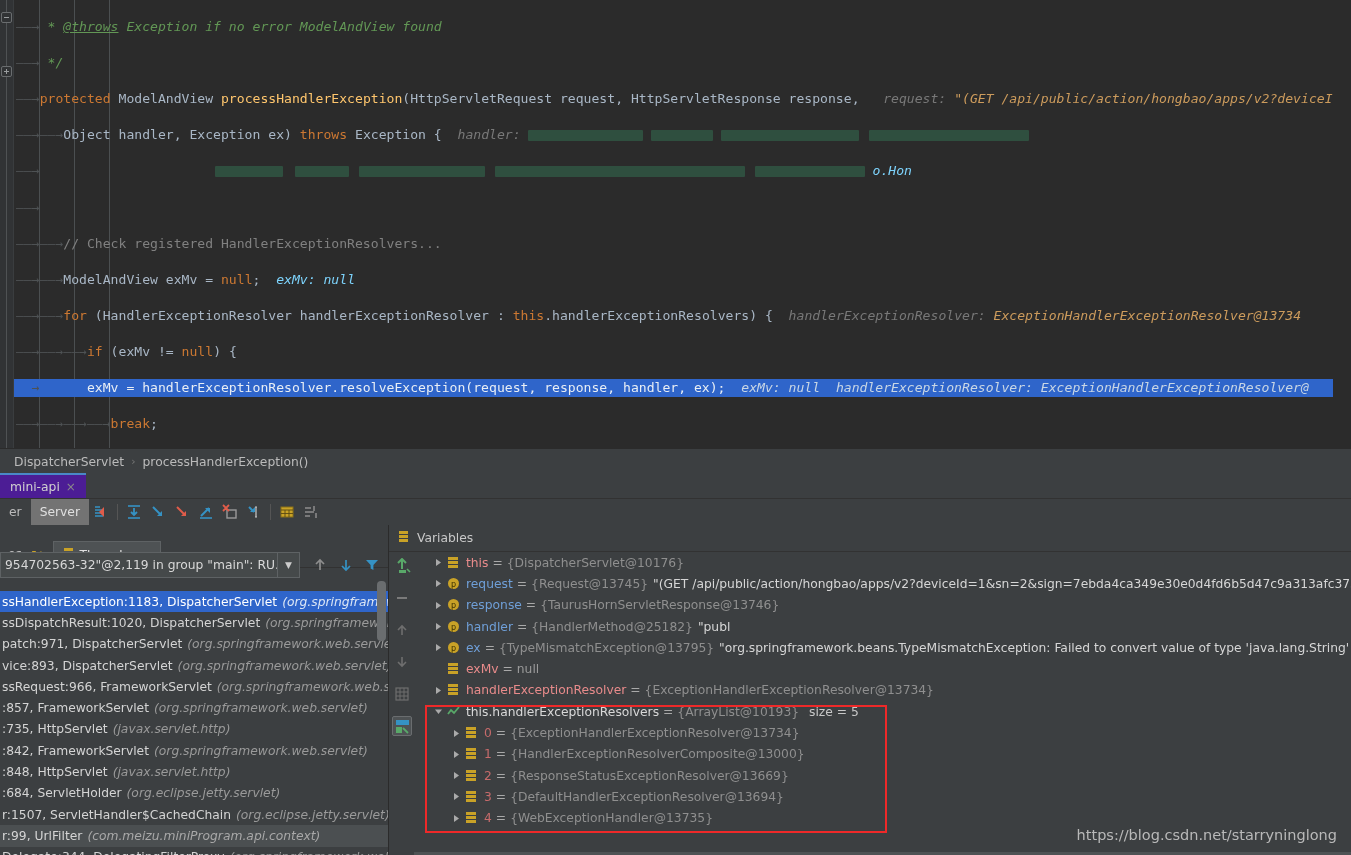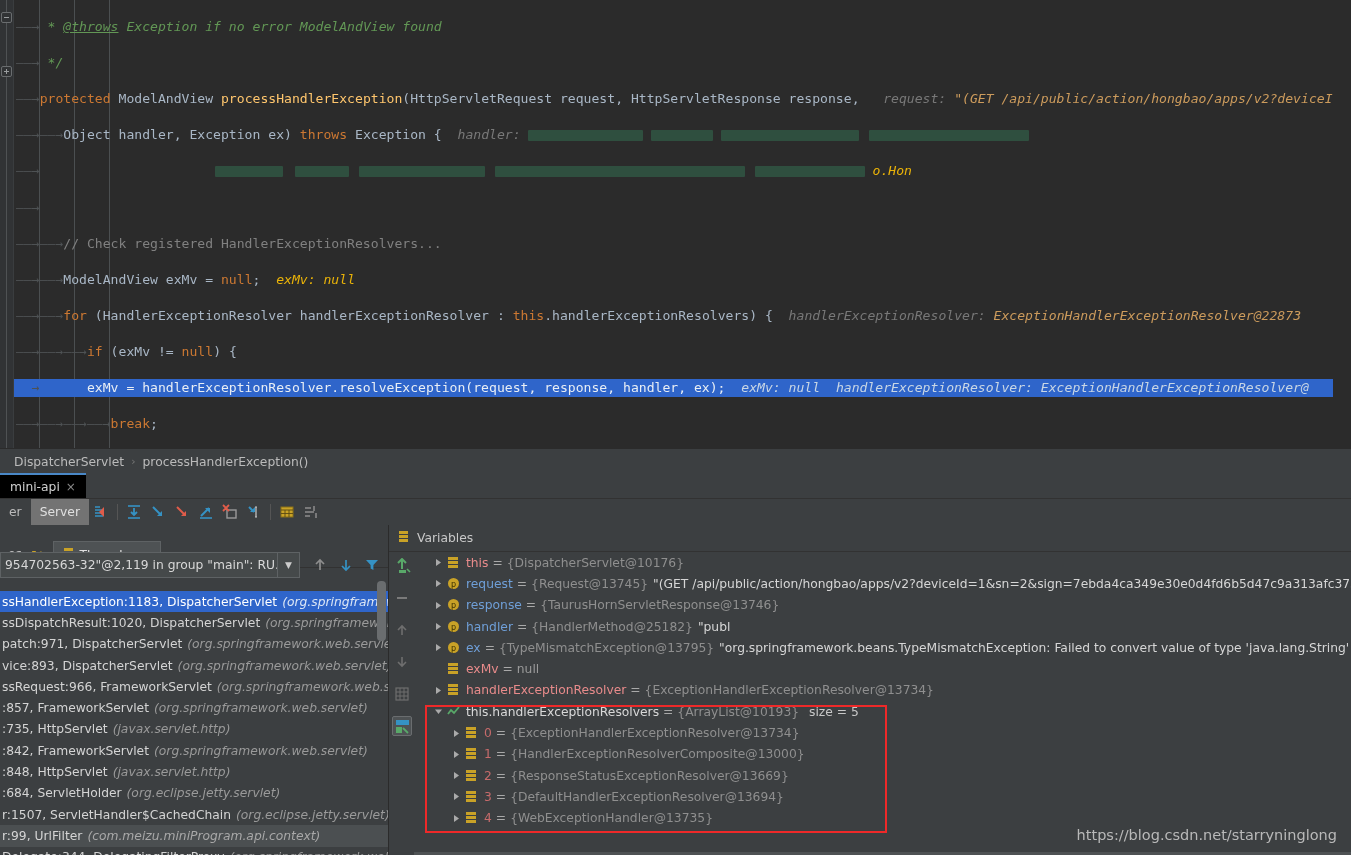--- a/index.html
+++ b/index.html
@@ -53,21 +53,21 @@
 
   
   .kw   { color: #cc7832; }
   .cmt  { color: #808080; }
   .jdoct{ color: #629755; font-style: italic; }
   .tag  { color: #629755; font-style: italic; text-decoration: underline; }
   .mth  { color: #ffc66d; }
   .plain{ color: #a9b7c6; }
   .hint { color: #787878; font-style: italic; }
   .hintv{ color: #cc9b5c; font-style: italic; }
-  .hintg{ color: #eab308; font-style: italic; }
+  .hintg{ color: #7dd3fc; font-style: italic; }
   .hl-blue .hint, .hl-blue .hintv, .hl-blue .hintg { color: #c8d6e5; }
   .hl-blue .plain, .hl-blue .white { color: #e8eef5; }
 
   
   .iguide { position: absolute; top: 0; width: 1px; height: 448px; background: #4b4f51; }
 
   
   .tabm { color: #4e5254; }
 
   
@@ -87,21 +87,21 @@
 
   
   .tabstrip {
     position: absolute; left: 0; top: 474px; width: 1351px; height: 25px;
     background: #3c3f41; border-bottom: 1px solid #323232;
     display: flex; align-items: flex-end;
   }
   .runtab {
     height: 25px; display: flex; align-items: center; gap: 6px;
     padding: 0 10px 0 10px;
-    background: #000000; color: #d0d0d0; font-size: 12.3px;
+    background: #4c1d95; color: #d0d0d0; font-size: 12.3px;
     border-top: 2px solid #4a88c7;
     margin-left: 0px;
   }
   .runtab .x { color: #8a8a8a; font-size: 12px; }
 
   
   .dbgbar {
     position: absolute; left: 0; top: 499px; width: 1351px; height: 26px;
     background: #3c3f41;
     display: flex; align-items: center;
@@ -254,21 +254,21 @@
 
     <div class="code">
 <div class="ln"><span class="tabm">——→</span><span class="jdoct"> * </span><span class="tag">@throws</span><span class="jdoct"> Exception if no error ModelAndView found</span></div>
 <div class="ln"><span class="tabm">——→</span><span class="jdoct"> */</span></div>
 <div class="ln"><span class="tabm">——→</span><span class="kw">protected</span><span class="plain"> ModelAndView </span><span class="mth">processHandlerException</span><span class="plain">(HttpServletRequest request, HttpServletResponse response,</span><span class="hint">   request: </span><span class="hintv">"(GET /api/public/action/hongbao/apps/v2?deviceI</span></div>
 <div class="ln"><span class="tabm">——→——→</span><span class="plain">Object handler, Exception ex) </span><span class="kw">throws</span><span class="plain"> Exception {  </span><span class="hint">handler: </span><span class="folded" style="width:115px;height:11px"></span><span class="folded" style="width:62px;height:11px;margin-left:8px"></span><span class="folded" style="width:138px;height:11px;margin-left:8px"></span><span class="folded" style="width:160px;height:11px;margin-left:10px"></span></div>
 <div class="ln"><span class="tabm">——→</span><span class="folded" style="width:68px;height:11px;margin-left:175px"></span><span class="folded" style="width:54px;height:11px;margin-left:12px"></span><span class="folded" style="width:126px;height:11px;margin-left:10px"></span><span class="folded" style="width:250px;height:11px;margin-left:10px"></span><span class="folded" style="width:110px;height:11px;margin-left:10px"></span><span class="hintg"> o.Hon</span></div>
 <div class="ln"><span class="tabm">——→</span></div>
 <div class="ln"><span class="tabm">——→——→</span><span class="cmt">// Check registered HandlerExceptionResolvers...</span></div>
 <div class="ln"><span class="tabm">——→——→</span><span class="plain">ModelAndView exMv = </span><span class="kw">null</span><span class="plain">;  </span><span class="hintg">exMv: null</span></div>
-<div class="ln"><span class="tabm">——→——→</span><span class="kw">for</span><span class="plain"> (HandlerExceptionResolver handlerExceptionResolver : </span><span class="kw">this</span><span class="plain">.handlerExceptionResolvers) {  </span><span class="hint">handlerExceptionResolver: </span><span class="hintv">ExceptionHandlerExceptionResolver@22873</span></div>
+<div class="ln"><span class="tabm">——→——→</span><span class="kw">for</span><span class="plain"> (HandlerExceptionResolver handlerExceptionResolver : </span><span class="kw">this</span><span class="plain">.handlerExceptionResolvers) {  </span><span class="hint">handlerExceptionResolver: </span><span class="hintv">ExceptionHandlerExceptionResolver@13734</span></div>
 <div class="ln"><span class="tabm">——→——→——→</span><span class="kw">if</span><span class="plain"> (exMv != </span><span class="kw">null</span><span class="plain">) {</span></div>
 <div class="ln hl-blue"><span class="tabm">  →   </span><span class="plain">   exMv = handlerExceptionResolver.resolveException(request, response, handler, ex);  </span><span class="hintg">exMv: null</span><span class="hintv">  handlerExceptionResolver: </span><span class="hint">ExceptionHandlerExceptionResolver@</span></div>
 <div class="ln"><span class="tabm">——→——→——→——→</span><span class="kw">break</span><span class="plain">;</span></div>
 
 
 
 
 
 
 

